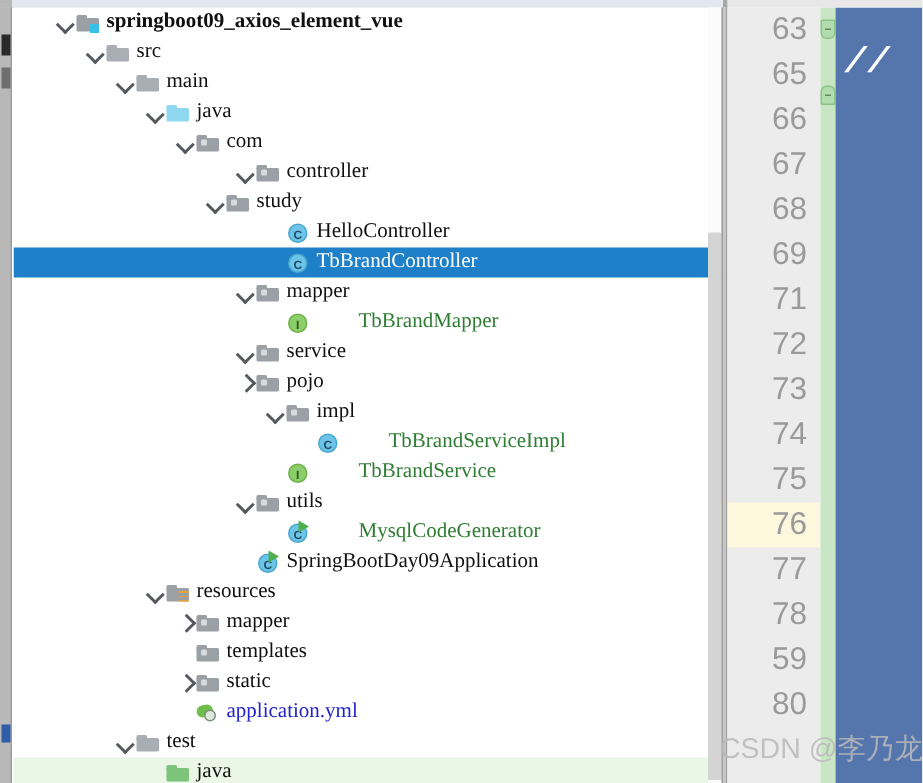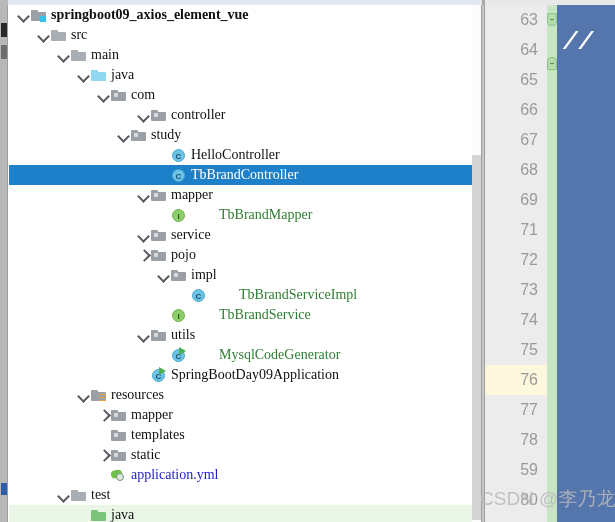--- a/index.html
+++ b/index.html
@@ -46,20 +46,21 @@
   }
   .tree-row {
     position: relative;
     height: 20px;
     line-height: 20px;
     white-space: nowrap;
     font-size: 14px;
     color: #1a1a1a;
     display: flex;
     align-items: center;
+    padding-left: 20px;
   }
   .tree-row.selected { background: #1e80c8; color: #ffffff; }
   .tree-row.greenrow { background: #eaf7e6; }
 
   .twisty {
     width: 13px; height: 20px;
     flex: 0 0 13px;
     position: relative;
   }
   .twisty.down::before {
@@ -191,21 +192,21 @@
   }
   .gutter {
     position:absolute; left:0; top:0; width:62px; height:517px;
     background:#ececec;
   }
   .gutter-line {
     height:30px; line-height:30px;
     text-align:right;
     padding-right:9px;
     font-family:"Liberation Sans", sans-serif;
-    font-size:16px;
+    font-size:21px;
     color:#9a9a9a;
   }
   .gutter-line.caret { background:#fdf7dd; }
 
   .foldcol {
     position:absolute; left:62px; top:0; width:10px; height:517px;
     background:#c8e6c4;
   }
   .fold-marker {
     position:absolute; left:0px; width:10px; height:13px;
@@ -497,21 +498,20 @@
       <div class="track"></div>
       <div class="thumb"></div>
     </div>
   </div>
 
   <div class="divider"></div>
 
   <div class="editor">
     <div class="gutter" id="gutter">
         <div class="gutter-line">63</div>
-        <div class="gutter-line">64</div>
         <div class="gutter-line">65</div>
         <div class="gutter-line">66</div>
         <div class="gutter-line">67</div>
         <div class="gutter-line">68</div>
         <div class="gutter-line">69</div>
         <div class="gutter-line">71</div>
         <div class="gutter-line">72</div>
         <div class="gutter-line">73</div>
         <div class="gutter-line">74</div>
         <div class="gutter-line">75</div>

